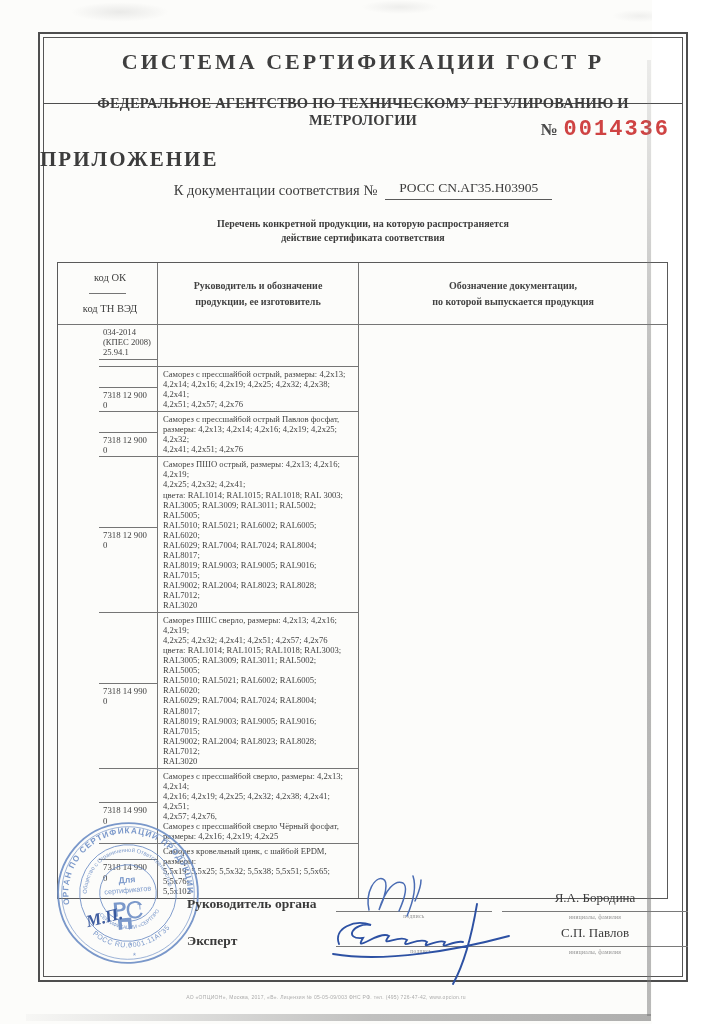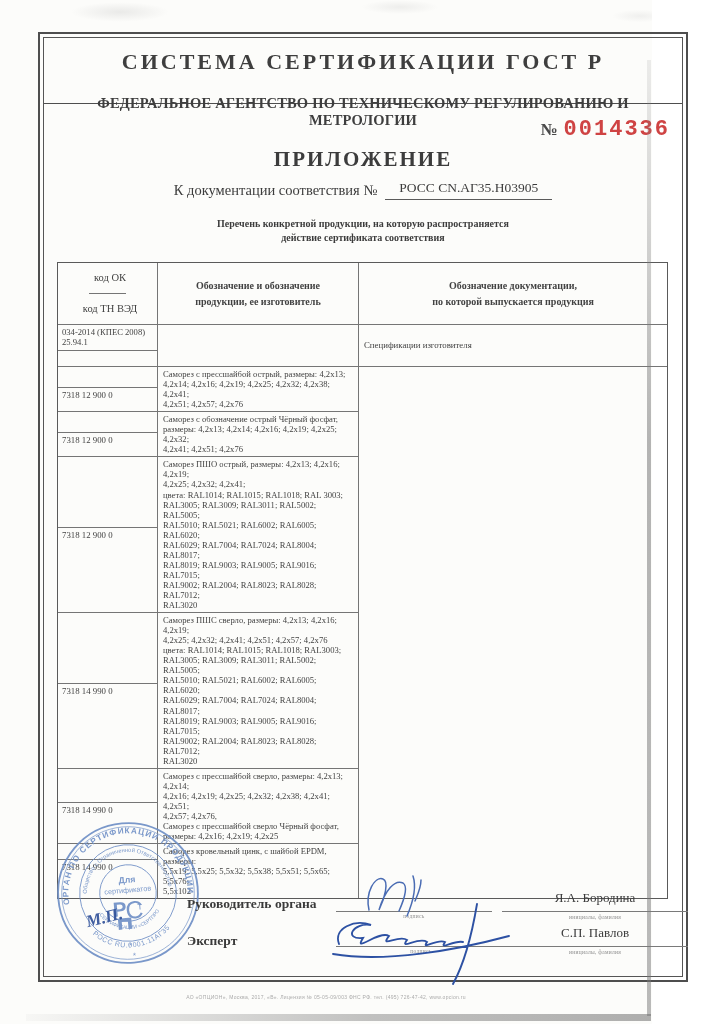--- a/index.html
+++ b/index.html
@@ -16,34 +16,34 @@
   .edge-right{position:absolute;right:1px;top:60px;bottom:8px;width:4px;background:linear-gradient(to bottom,rgba(140,140,140,.15),rgba(120,120,120,.55) 40%,rgba(120,120,120,.5));}
   .edge-bottom{position:absolute;left:26px;right:1px;bottom:3px;height:7px;background:linear-gradient(to right,rgba(150,150,150,.05),rgba(120,120,120,.45) 55%,rgba(110,110,110,.55));}
   .frame{position:absolute;left:38px;top:32px;width:646px;height:946px;border:2px solid #4e4e4e;}
   .frame-inner{position:absolute;inset:3px;border:1px solid #555;pointer-events:none;}
   .doc-header{position:absolute;left:4px;right:4px;top:4px;height:65px;border-bottom:1.5px solid #4e4e4e;text-align:center;}
   .hdr1{margin-top:11px;font-size:22px;font-weight:bold;letter-spacing:3px;color:#3e3e3e;}
   .hdr2{margin-top:20px;font-size:14.5px;font-weight:bold;letter-spacing:.2px;color:#3e3e3e;}
   .form-number{position:absolute;top:83px;right:16px;white-space:nowrap;}
   .form-number .nsign{font-size:17px;font-weight:bold;color:#4a4a4a;margin-right:6px;}
   .form-number .digits{font-family:"Liberation Mono", monospace;font-size:22px;color:#cf4343;letter-spacing:2px;font-weight:bold;}
-  .appendix-title{position:absolute;top:113px;left:0;width:100%;text-align:center;font-size:21px;font-weight:bold;letter-spacing:2px;}
+  .appendix-title{position:absolute;top:113px;left:0;width:100%;text-align:left;font-size:21px;font-weight:bold;letter-spacing:2px;}
   .cert-line{position:absolute;top:148px;left:0;width:100%;text-align:center;font-size:14.5px;}
   .cert-value{display:inline-block;border-bottom:1px solid #5a5a5a;padding:0 14px 3px;margin-left:8px;font-size:13.5px;transform:translateY(-3px);}
   .subtitle{position:absolute;top:183px;left:0;width:100%;text-align:center;font-weight:bold;font-size:10px;line-height:1.4;}
   
   .ptable{position:absolute;left:17px;top:228px;width:609px;display:grid;grid-template-columns:100px 201px 1fr;border:1.3px solid #5a5a5a;font-size:8.6px;line-height:1.17;color:#424242;}
   .cell{border-right:1px solid #757575;border-bottom:1px solid #757575;box-sizing:border-box;}
   .last-col{border-right:none;}
   .last-row{border-bottom:none;}
   .th{display:flex;align-items:center;justify-content:center;text-align:center;font-weight:bold;font-size:10px;line-height:1.55;white-space:pre-line;min-height:62px;padding:2px;}
   .th-codes{display:flex;flex-direction:column;padding:0;font-weight:normal;font-size:10.5px;}
   .th-codes .half{flex:1;display:flex;align-items:center;padding-left:5px;}
   .th-codes .half.top{border-bottom:1px solid #757575;}
-  .codecell{display:flex;flex-direction:column;}
+  .codecell{display:flex;flex-direction:column;margin-left:41px;}
   .c1top{flex:0 0 45%;border-bottom:1px solid #757575;}
   .c1code{padding:2px 4px;font-size:8.8px;}
   .c1text{padding:2px 4px;border-bottom:1px solid #757575;white-space:pre-line;font-size:8.6px;min-height:26px;box-sizing:border-box;}
   .c1spacer{flex:1;}
   .namecell{padding:2px 5px;white-space:pre-line;}
   .doccell{display:flex;align-items:center;padding-left:5px;font-size:8.8px;}
   
   .stamp{position:absolute;left:14px;top:784px;width:148px;height:150px;transform:rotate(-5deg);opacity:.93;}
   .mp-hand{position:absolute;left:46px;top:874px;font-size:17px;font-style:italic;font-weight:bold;color:#2c4d97;transform:rotate(-14deg);opacity:.9;}
   .role{position:absolute;font-weight:bold;font-size:13.5px;color:#3a3a3a;}
@@ -92,48 +92,47 @@
       <div>Перечень конкретной продукции,  на которую распространяется</div>
       <div>действие сертификата соответствия</div>
     </div>
 
     <div class="ptable">
 
       <div class="cell th th-codes" style="grid-column:1;grid-row:1;">
         <div class="half top">код ОК</div>
         <div class="half">код ТН ВЭД</div>
       </div>
-      <div class="cell th" style="grid-column:2;grid-row:1;">Обозначение и обозначение
+      <div class="cell th" style="grid-column:2;grid-row:1;">Руководитель и обозначение
 продукции, ее изготовитель</div>
       <div class="cell th last-col" style="grid-column:3;grid-row:1;">Обозначение документации,
 по которой выпускается продукция</div>
 
       <div class="cell codecell" style="grid-column:1;grid-row:2;">
         <div class="c1text">034-2014 (КПЕС 2008)
 25.94.1</div>
         <div class="c1spacer"></div>
       </div>
       <div class="cell" style="grid-column:2;grid-row:2;min-height:42px;"></div>
-      <div class="cell doccell last-col" style="grid-column:3;grid-row:2;">Спецификации изготовителя</div>
 
       <div class="cell last-col last-row" style="grid-column:3;grid-row:3 / span 6;"></div>
 
       <div class="cell codecell" style="grid-column:1;grid-row:3;">
         <div class="c1top"></div>
         <div class="c1code">7318 12 900 0</div>
       </div>
       <div class="cell namecell" style="grid-column:2;grid-row:3;min-height:40px;">Саморез с прессшайбой острый, размеры: 4,2х13;
 4,2х14; 4,2х16; 4,2х19; 4,2х25; 4,2х32; 4,2х38; 4,2х41;
 4,2х51; 4,2х57; 4,2х76</div>
 
       <div class="cell codecell" style="grid-column:1;grid-row:4;">
         <div class="c1top"></div>
         <div class="c1code">7318 12 900 0</div>
       </div>
-      <div class="cell namecell" style="grid-column:2;grid-row:4;min-height:40px;">Саморез с обозначение острый Чёрный фосфат,
+      <div class="cell namecell" style="grid-column:2;grid-row:4;min-height:40px;">Саморез с прессшайбой острый Павлов фосфат,
 размеры: 4,2х13; 4,2х14; 4,2х16; 4,2х19; 4,2х25; 4,2х32;
 4,2х41; 4,2х51; 4,2х76</div>
 
       <div class="cell codecell" style="grid-column:1;grid-row:5;">
         <div class="c1top"></div>
         <div class="c1code">7318 12 900 0</div>
       </div>
       <div class="cell namecell" style="grid-column:2;grid-row:5;min-height:94px;">Саморез ПШО острый, размеры: 4,2х13; 4,2х16; 4,2х19;
 4,2х25; 4,2х32; 4,2х41;
 цвета: RAL1014; RAL1015; RAL1018; RAL 3003;

